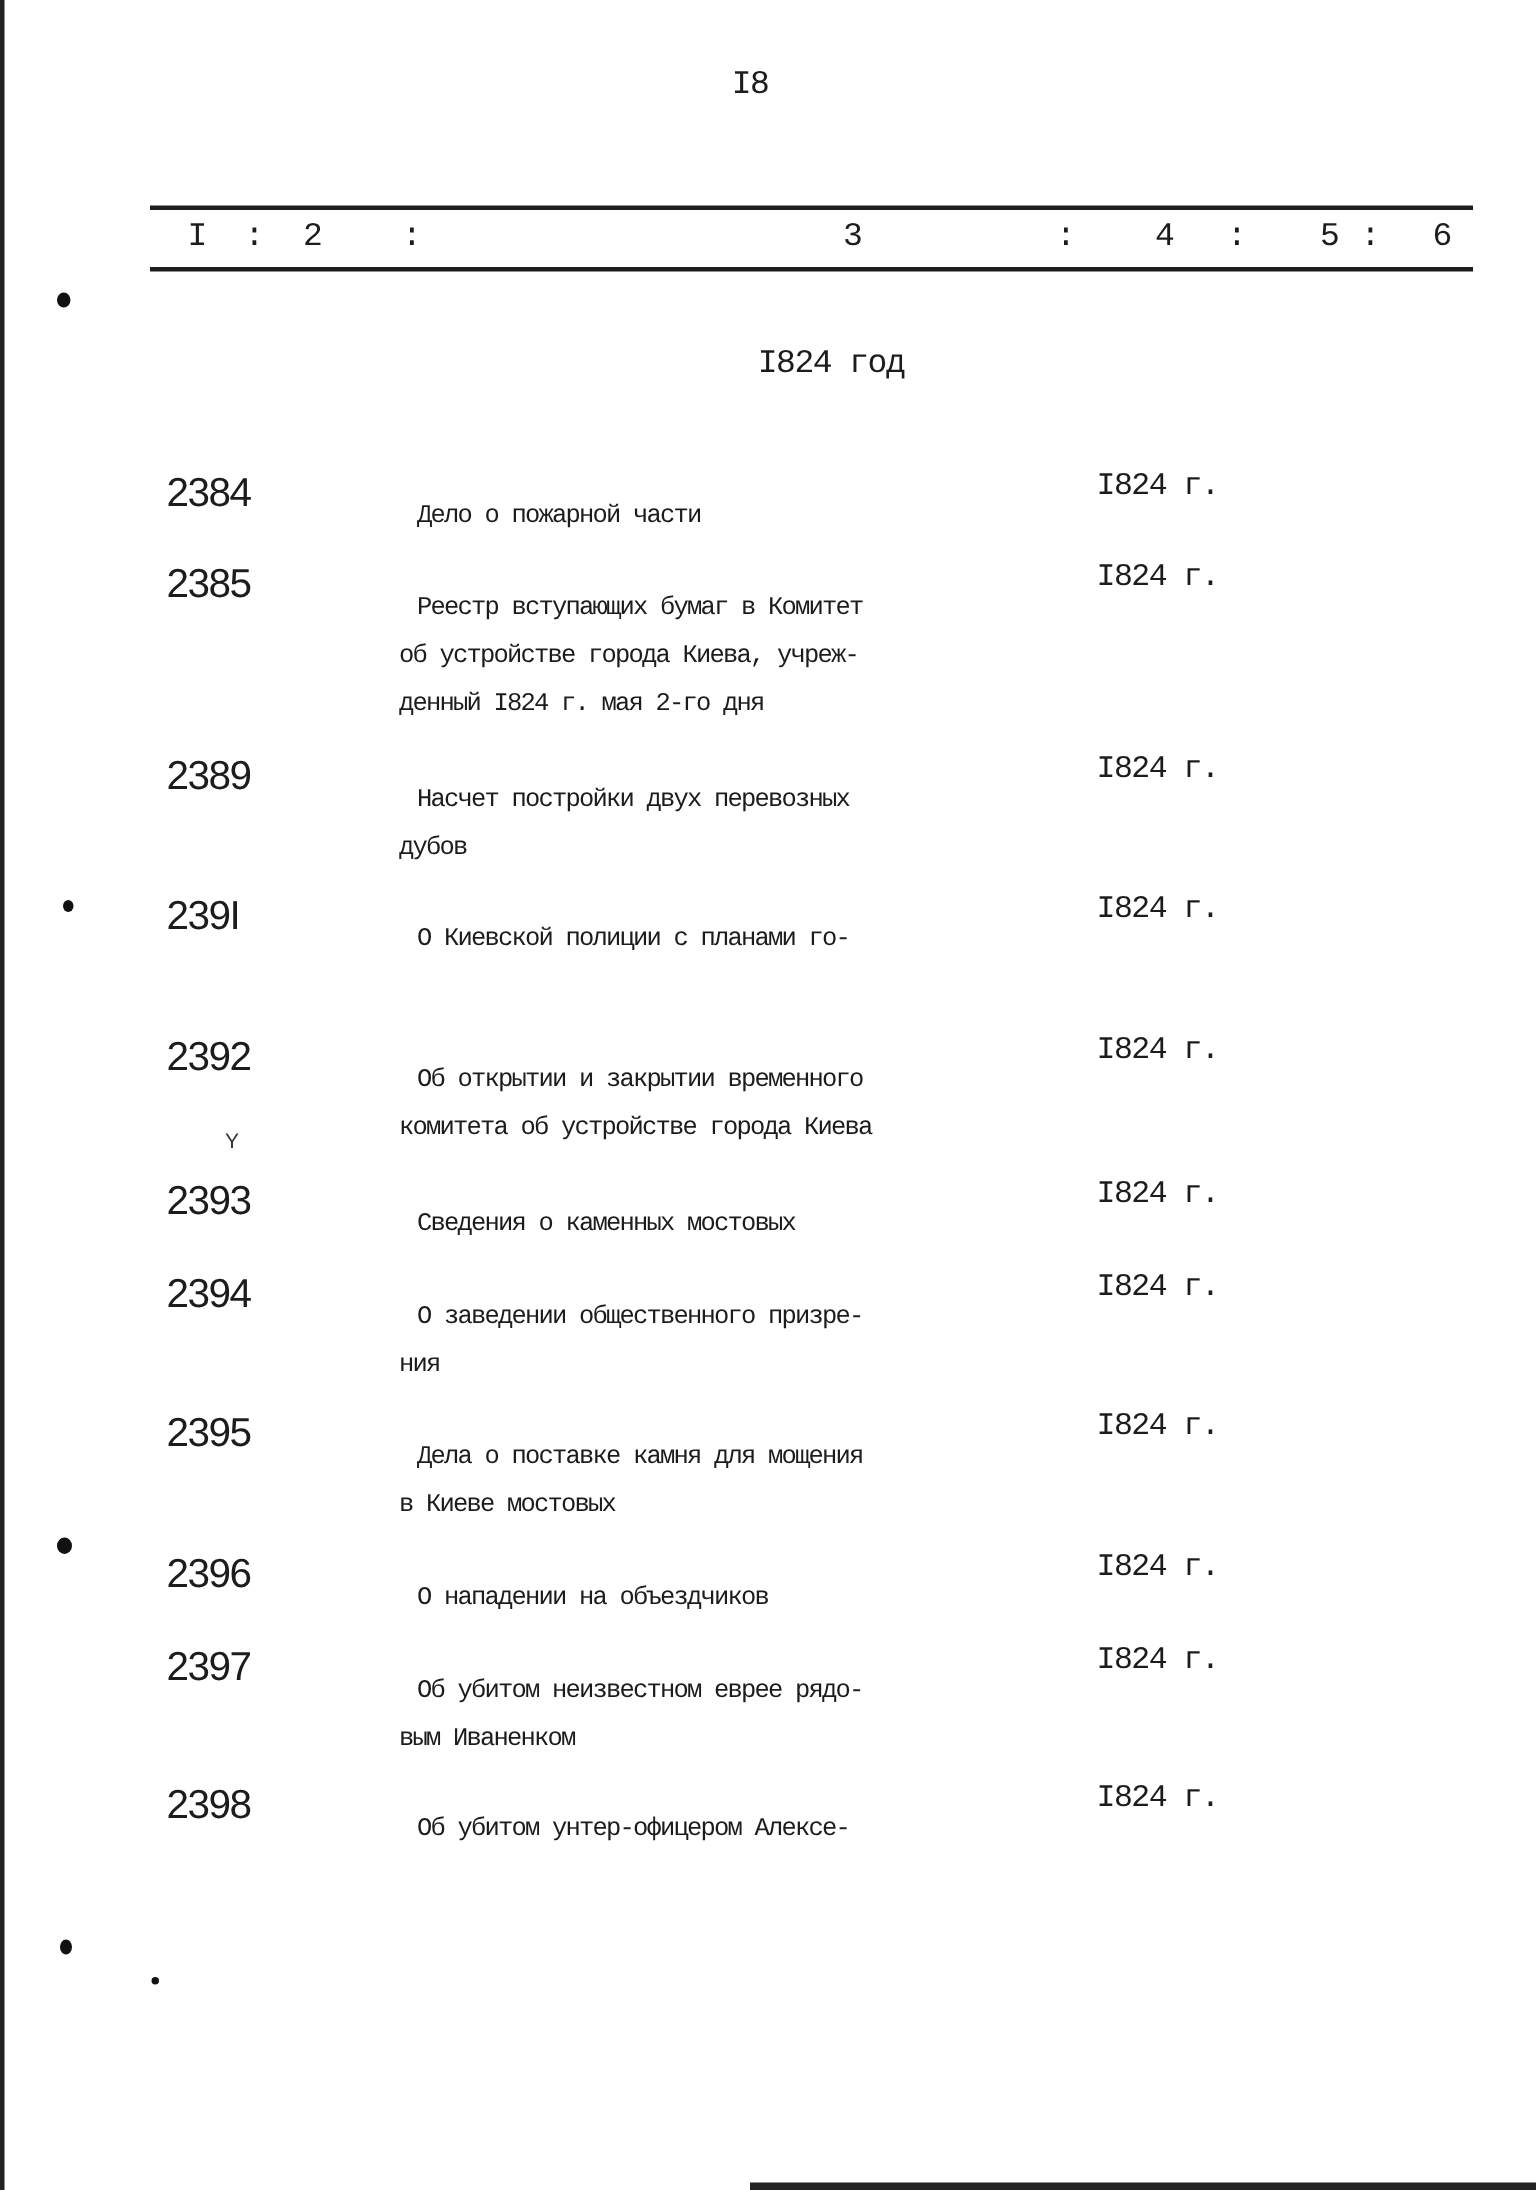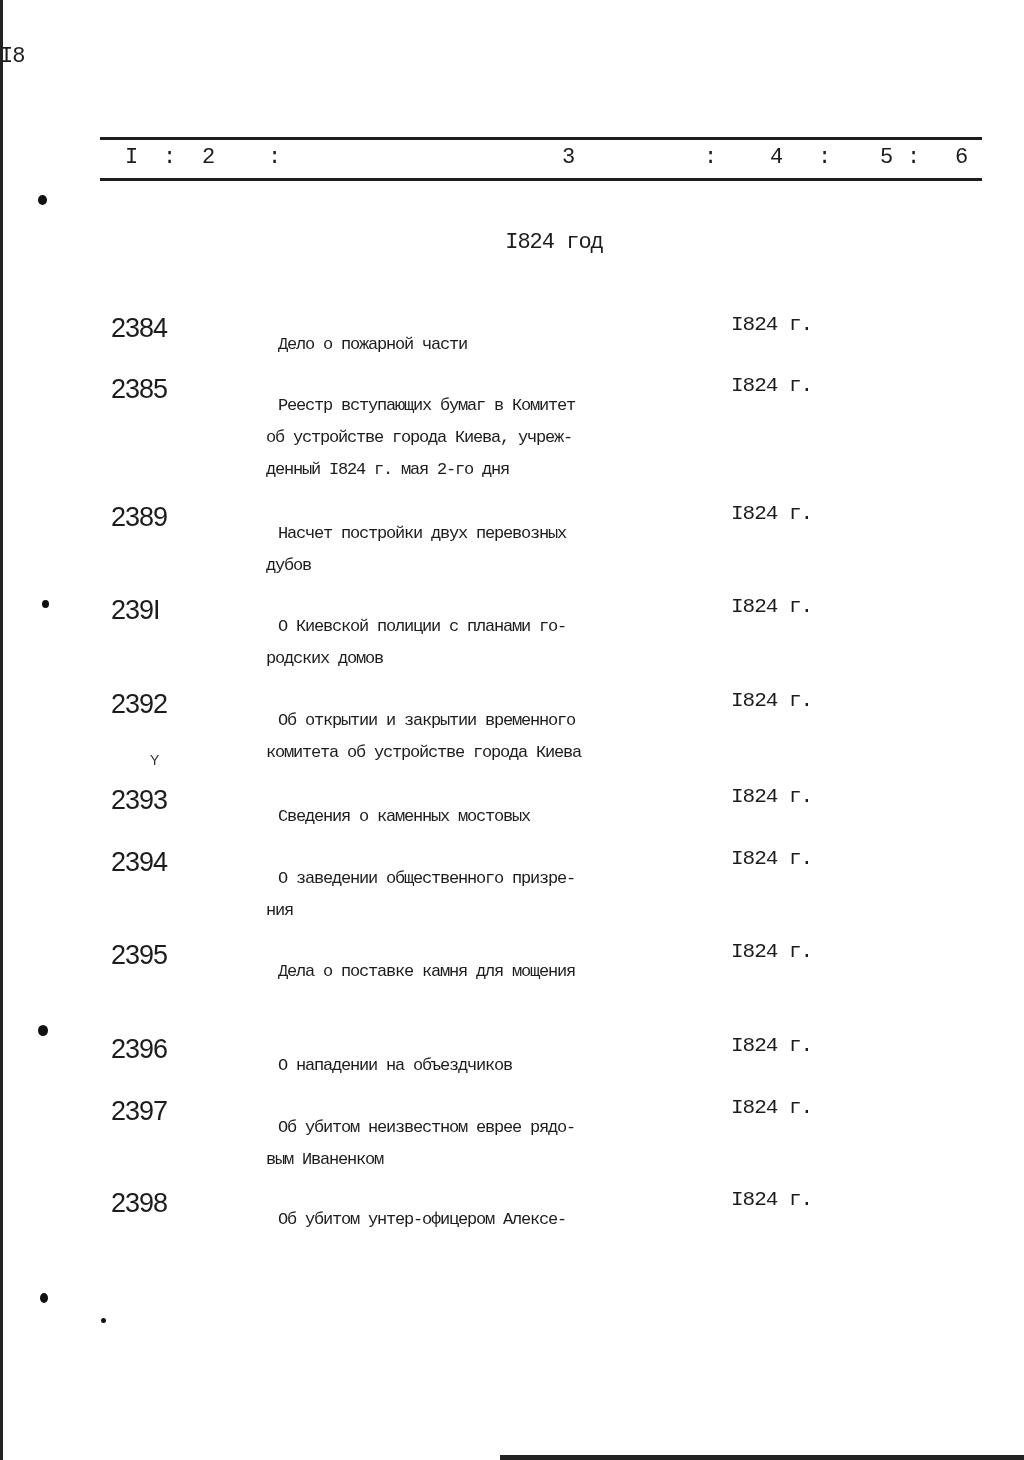--- a/index.html
+++ b/index.html
@@ -3,21 +3,21 @@
   <meta charset="utf-8">
   <style>
     html, body { margin: 0; padding: 0; }
     body {
       width: 1024px; height: 1460px; position: relative; overflow: hidden;
       background: #ffffff; color: #1c1c1c;
       font-family: "Liberation Mono", "DejaVu Sans Mono", monospace;
     }
     .page-number {
       position: absolute; left: 0; width: 1000px; top: 44px;
-      text-align: left; font-size: 22px; letter-spacing: -1px;
+      text-align: center; font-size: 22px; letter-spacing: -1px;
     }
     .rule {
       position: absolute; left: 100px; width: 882px; height: 3px; background: #1e1e1e;
     }
     .rule.top { top: 137px; }
     .rule.bottom { top: 178px; }
     .col-header { position: absolute; top: 145px; font-size: 22px; }
     .section-title {
       position: absolute; top: 230px; left: 0; width: 1012px; text-align: center;
       font-size: 22px; letter-spacing: -1px; margin-left: 48px;
@@ -78,41 +78,41 @@
 денный I824 г. мая 2-го дня</span></div>
       <span class="year">I824 г.</span>
     </div>
     <div class="entry" style="top: 502px;">
       <span class="num">2389</span>
       <div class="title"><span class="l1">Насчет постройки двух перевозных</span><span class="rest">дубов</span></div>
       <span class="year">I824 г.</span>
     </div>
     <div class="entry" style="top: 595px;">
       <span class="num">239I</span>
-      <div class="title"><span class="l1">О Киевской полиции с планами го-</span><span class="rest">родских домов</span></div>
+      <div class="title"><span class="l1">О Киевской полиции с планами го-</span></div>
       <span class="year">I824 г.</span>
     </div>
     <div class="entry" style="top: 689px;">
       <span class="num">2392</span>
       <div class="title"><span class="l1">Об открытии и закрытии временного</span><span class="rest">комитета об устройстве города Киева</span></div>
       <span class="year">I824 г.</span>
     </div>
     <div class="entry" style="top: 785px;">
       <span class="num">2393</span>
       <div class="title"><span class="l1">Сведения о каменных мостовых</span></div>
       <span class="year">I824 г.</span>
     </div>
     <div class="entry" style="top: 847px;">
       <span class="num">2394</span>
       <div class="title"><span class="l1">О заведении общественного призре-</span><span class="rest">ния</span></div>
       <span class="year">I824 г.</span>
     </div>
     <div class="entry" style="top: 940px;">
       <span class="num">2395</span>
-      <div class="title"><span class="l1">Дела о поставке камня для мощения</span></div>
+      <div class="title"><span class="l1">Дела о поставке камня для мощения</span><span class="rest">в Киеве мостовых</span></div>
       <span class="year">I824 г.</span>
     </div>
     <div class="entry" style="top: 1034px;">
       <span class="num">2396</span>
       <div class="title"><span class="l1">О нападении на объездчиков</span></div>
       <span class="year">I824 г.</span>
     </div>
     <div class="entry" style="top: 1096px;">
       <span class="num">2397</span>
       <div class="title"><span class="l1">Об убитом неизвестном еврее рядо-</span><span class="rest">вым Иваненком</span></div>

